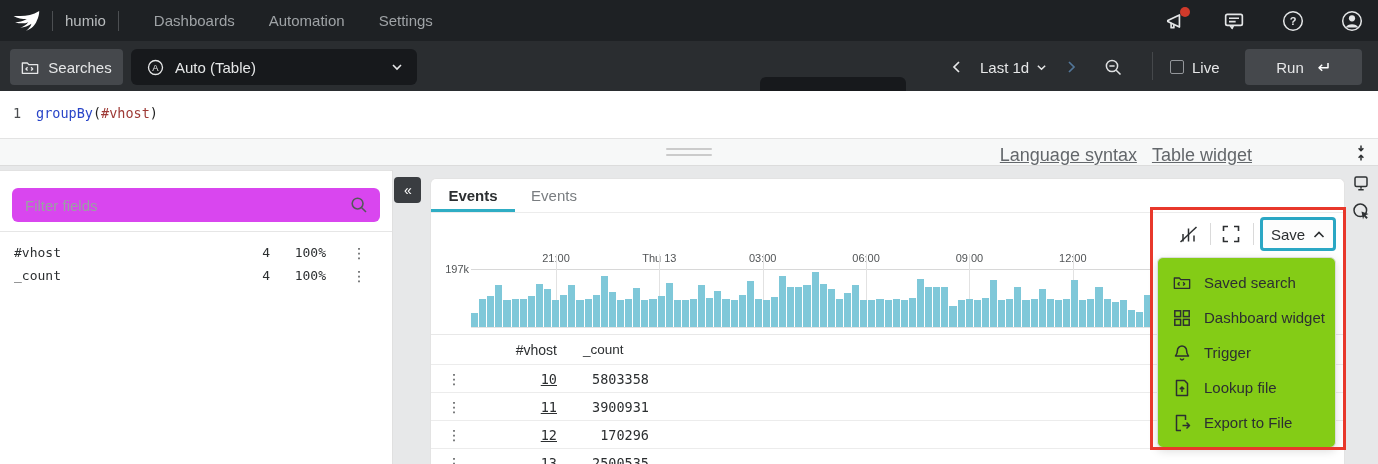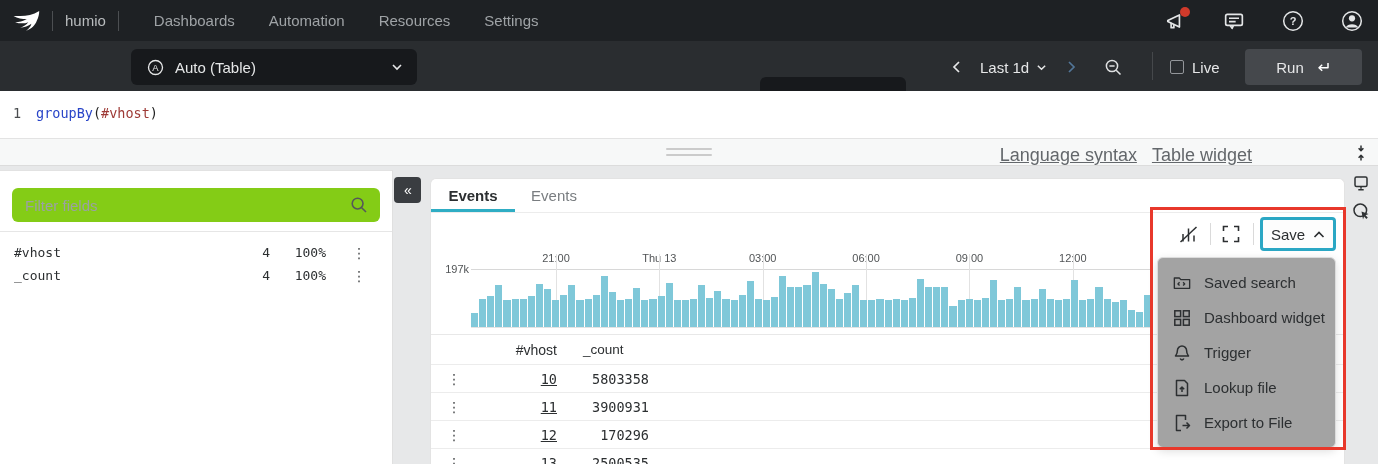--- a/index.html
+++ b/index.html
@@ -62,21 +62,21 @@
 
   
   .main-bg{position:absolute;left:0;top:166px;width:100%;bottom:0;background:#e7e8e9;}
 
   
   .rail-icon{position:absolute;right:8px;width:18px;height:18px;color:#2f3234;cursor:pointer;z-index:4;}
 
   
   .fields-panel{position:absolute;left:0;top:170px;width:393px;bottom:0;background:#fff;border-top:1px solid #e2e2e2;border-right:1px solid #e0e0e0;}
   .filter-wrap{position:absolute;left:12px;right:12px;top:17px;height:34px;}
-  .filter-input{width:100%;height:100%;background:#84cc16;border:none;border-radius:6px;padding:0 40px 0 13px;font-size:15px;color:#2c2f31;font-family:"Liberation Sans",sans-serif;outline:none;}
+  .filter-input{width:100%;height:100%;background:#d946ef;border:none;border-radius:6px;padding:0 40px 0 13px;font-size:15px;color:#2c2f31;font-family:"Liberation Sans",sans-serif;outline:none;}
   .filter-input::placeholder{color:#9ba0a4;}
   .filter-search-icon{position:absolute;right:12px;top:8px;width:18px;height:18px;color:#55585a;}
   .fields-divider{position:absolute;left:0;right:0;top:60px;height:1px;background:#e6e6e6;}
   .fields-list{position:absolute;left:0;right:0;top:70px;}
   .frow{display:grid;grid-template-columns:1fr 36px 56px 66px;align-items:center;padding-left:14px;height:23px;}
   .frow.header{font-size:13.5px;font-weight:bold;color:#2c2f31;height:24px;}
   .fname{font-family:"DejaVu Sans Mono",monospace;font-size:13px;color:#2c2f31;}
   .fnum{font-family:"DejaVu Sans Mono",monospace;font-size:13px;color:#2c2f31;text-align:right;}
   .fhead-num{text-align:right;font-family:"Liberation Sans",sans-serif;}
   .kebab{text-align:center;color:#4a4d4f;font-size:14px;cursor:pointer;line-height:1;}
@@ -99,21 +99,21 @@
   .plot{position:absolute;left:40px;top:90px;width:680px;height:59px;border-top:1px solid #d8d8d8;border-bottom:1px solid #e3e3e3;}
   .gridline{position:absolute;top:-16px;bottom:0;width:1px;background:#e2e2e2;}
   .bars{position:absolute;left:0;right:0;top:0;bottom:0;display:flex;align-items:flex-end;gap:1px;}
   .bar{flex:1 1 0;background:var(--bar);min-width:0;}
 
   
   .rtool-icon{position:absolute;width:19px;height:19px;color:var(--ink);cursor:pointer;z-index:6;}
   .rtool-divider{position:absolute;top:44px;width:1px;height:22px;background:#dadada;z-index:6;}
   .save-btn{position:absolute;left:829px;top:38px;width:76px;height:34px;background:#fdfdfd;border:3px solid #2ba7c4;border-radius:4px;display:flex;align-items:center;justify-content:center;gap:8px;font-size:15px;color:var(--ink);cursor:pointer;z-index:6;}
 
-  .save-menu{position:absolute;left:726px;top:78px;width:179px;background:#a3a3a3;border:1px solid #dcdcdc;border-radius:6px;box-shadow:0 3px 10px rgba(0,0,0,.14);padding:7px 0;z-index:6;}
+  .save-menu{position:absolute;left:726px;top:78px;width:179px;background:#84cc16;border:1px solid #dcdcdc;border-radius:6px;box-shadow:0 3px 10px rgba(0,0,0,.14);padding:7px 0;z-index:6;}
   .menu-item{display:flex;align-items:center;gap:13px;height:35px;padding-left:15px;font-size:15px;color:var(--ink);cursor:pointer;}
   .menu-item svg{flex:0 0 auto;}
 
   
   .rtable{position:absolute;left:0;right:0;top:155px;border-top:1px solid #e8e8e8;}
   .trow{display:grid;grid-template-columns:30px 88px 92px 1fr;align-items:center;height:28px;border-bottom:1px solid #ececec;padding-left:8px;}
   .trow.header{height:30px;font-size:14px;color:var(--ink);}
   .tcell-vhost{text-align:right;}
   .trow.header .tcell-count{text-align:left;padding-left:26px;}
   .tcell-count{text-align:right;font-family:"DejaVu Sans Mono",monospace;font-size:13.5px;color:#2c2f31;}
@@ -133,21 +133,20 @@
       <svg width="28" height="24" viewBox="0 0 36 30">
           <path fill="#ffffff" d="M35 2c-8 5-16 6.5-24 6.5H2c5 3 11 4 17 4-5 3-10 4-15 4 6 2 12 2 17 0-3 4-7 6-11 7 6 0 11-2 15-5-1 4-4 7-7 9 7-2 12-7 14-13 2-4 3-8.5 3-12.5z"></path>
         </svg>
     </div>
     <div class="nav-divider"></div>
     <div class="brand">humio</div>
     <div class="nav-divider"></div>
     <div class="nav-tabs">
       <div class="nav-tab">Dashboards</div>
       <div class="nav-tab">Automation</div>
-      <div class="nav-tab">Resources</div>
       <div class="nav-tab">Settings</div>
     </div>
     <div class="nav-icons">
       <div class="nav-icon">
         <svg width="20" height="20" viewBox="0 0 18 18" fill="none" stroke="currentColor" stroke-width="1.5" stroke-linejoin="round">
             <path d="M2.5 8.5 13 3.5v11L2.5 9.5z"></path>
             <path d="M5.5 10.5V15H8v-3.2"></path>
           </svg>
         <div class="badge-dot"></div>
       </div>
@@ -168,20 +167,27 @@
         <svg width="22" height="22" viewBox="0 0 22 22" fill="none">
             <circle cx="11" cy="11" r="9.3" stroke="currentColor" stroke-width="1.5"></circle>
             <circle cx="11" cy="8.3" r="3.1" fill="currentColor"></circle>
             <path d="M4.7 17.4a7 5.4 0 0 1 12.6 0z" fill="currentColor"></path>
           </svg>
       </div>
     </div>
   </div>
 
   <div class="toolbar">
+    <div class="ctl btn-searches">
+      <svg width="18" height="17" viewBox="0 0 20 18" fill="none" stroke="currentColor" stroke-width="1.5" stroke-linejoin="round">
+          <path d="M1.5 4H7l1.7 1.8h9.8V15.5H1.5z"></path>
+          <path d="M7.3 8.8 5.5 10.6l1.8 1.8M11.2 8.8l1.8 1.8-1.8 1.8"></path>
+        </svg>
+      <span>Searches</span>
+    </div>
     <div class="ctl sel sel-view">
       <svg width="17" height="17" viewBox="0 0 18 18" fill="none">
           <circle cx="9" cy="9" r="7.4" stroke="currentColor" stroke-width="1.4"></circle>
           <text x="9" y="12.6" text-anchor="middle" font-size="10" fill="currentColor" font-family="Liberation Sans,sans-serif">A</text>
         </svg>
       <span>Auto (Table)</span>
       <span class="spacer"></span>
       <svg width="12" height="12" viewBox="0 0 12 12" fill="none" stroke="currentColor" stroke-width="1.6">
           <polyline points="2,4 6,8 10,4"></polyline>
         </svg>

